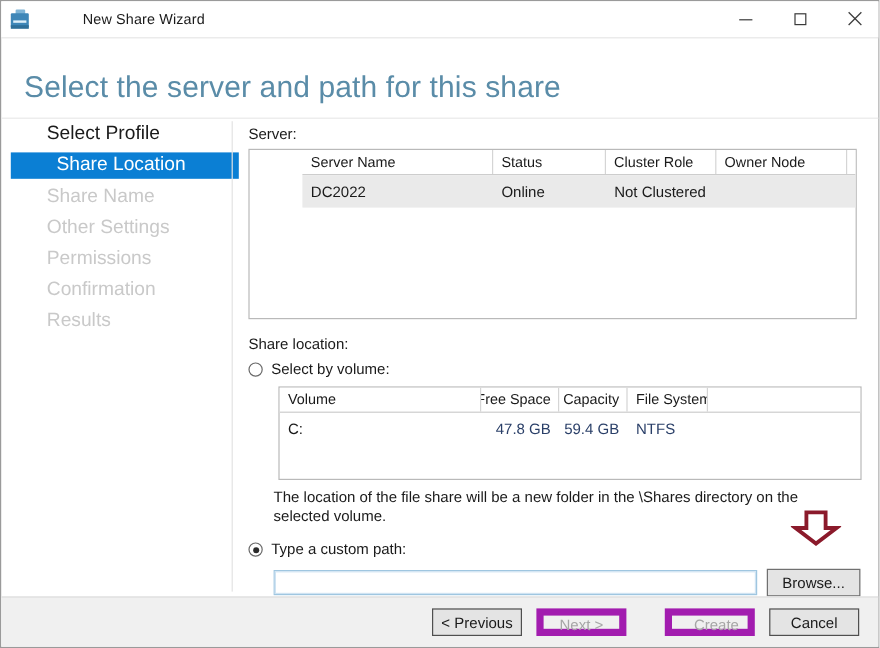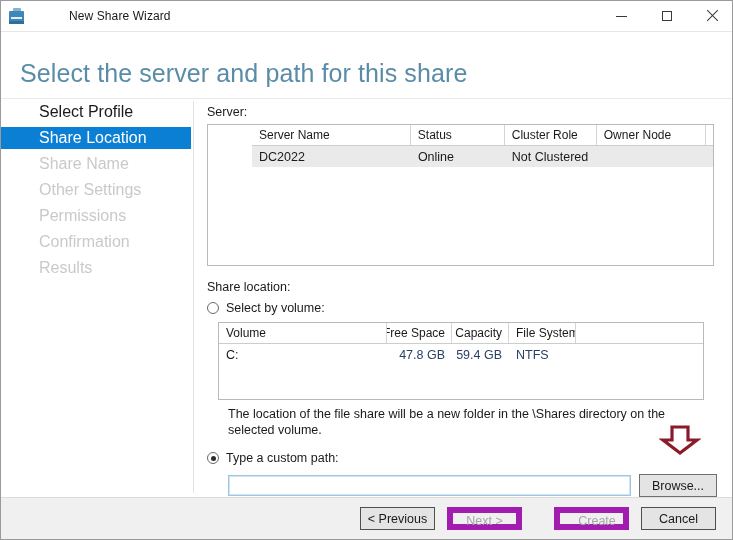--- a/index.html
+++ b/index.html
@@ -146,20 +146,21 @@
     box-sizing: border-box;
     font-size: 16px;
     color: #c9c9c9;
     margin-bottom: 4px;
     white-space: nowrap;
   }
   .side-item.done { color: #1a1a1a; }
   .side-item.active {
     background: #0b7fd4;
     color: #ffffff;
+    margin-left: 8px;
     width: 190px;
   }
   .side-divider {
     position: absolute;
     left: 192px;
     top: 100px;
     width: 1px;
     height: 392px;
     background: #e3e3e3;
   }
@@ -200,39 +201,39 @@
     display: flex;
     align-items: center;
     border-right: 1px solid #d5d5d5;
     white-space: nowrap;
     overflow: hidden;
   }
   .th.last { border-right: none; }
   .th.num { justify-content: flex-end; padding-right: 6px; padding-left: 3px; }
   .tbl-row {
     display: flex;
-    height: 21px;
+    height: 27px;
     align-items: center;
   }
   .tbl-row.selected { background: #eaeaea; }
   .td {
     font-size: 12.5px;
     color: #1a1a1a;
     padding-left: 7px;
     box-sizing: border-box;
     display: flex;
     align-items: center;
     white-space: nowrap;
     overflow: hidden;
   }
   .td.num { justify-content: flex-end; padding-right: 7px; padding-left: 3px; }
   .td.blue { color: #2a3f68; }
 
   #server-table { width: 507px; height: 142px; padding-left: 44px; }
-  #volume-table { width: 486px; height: 78px; margin-left: 11px; }
+  #volume-table { width: 486px; height: 78px; margin-left: 25px; }
 
   .note {
     font-size: 12.5px;
     color: #1a1a1a;
     line-height: 16px;
     margin: 6px 0 0 21px;
     width: 470px;
   }
 
   

